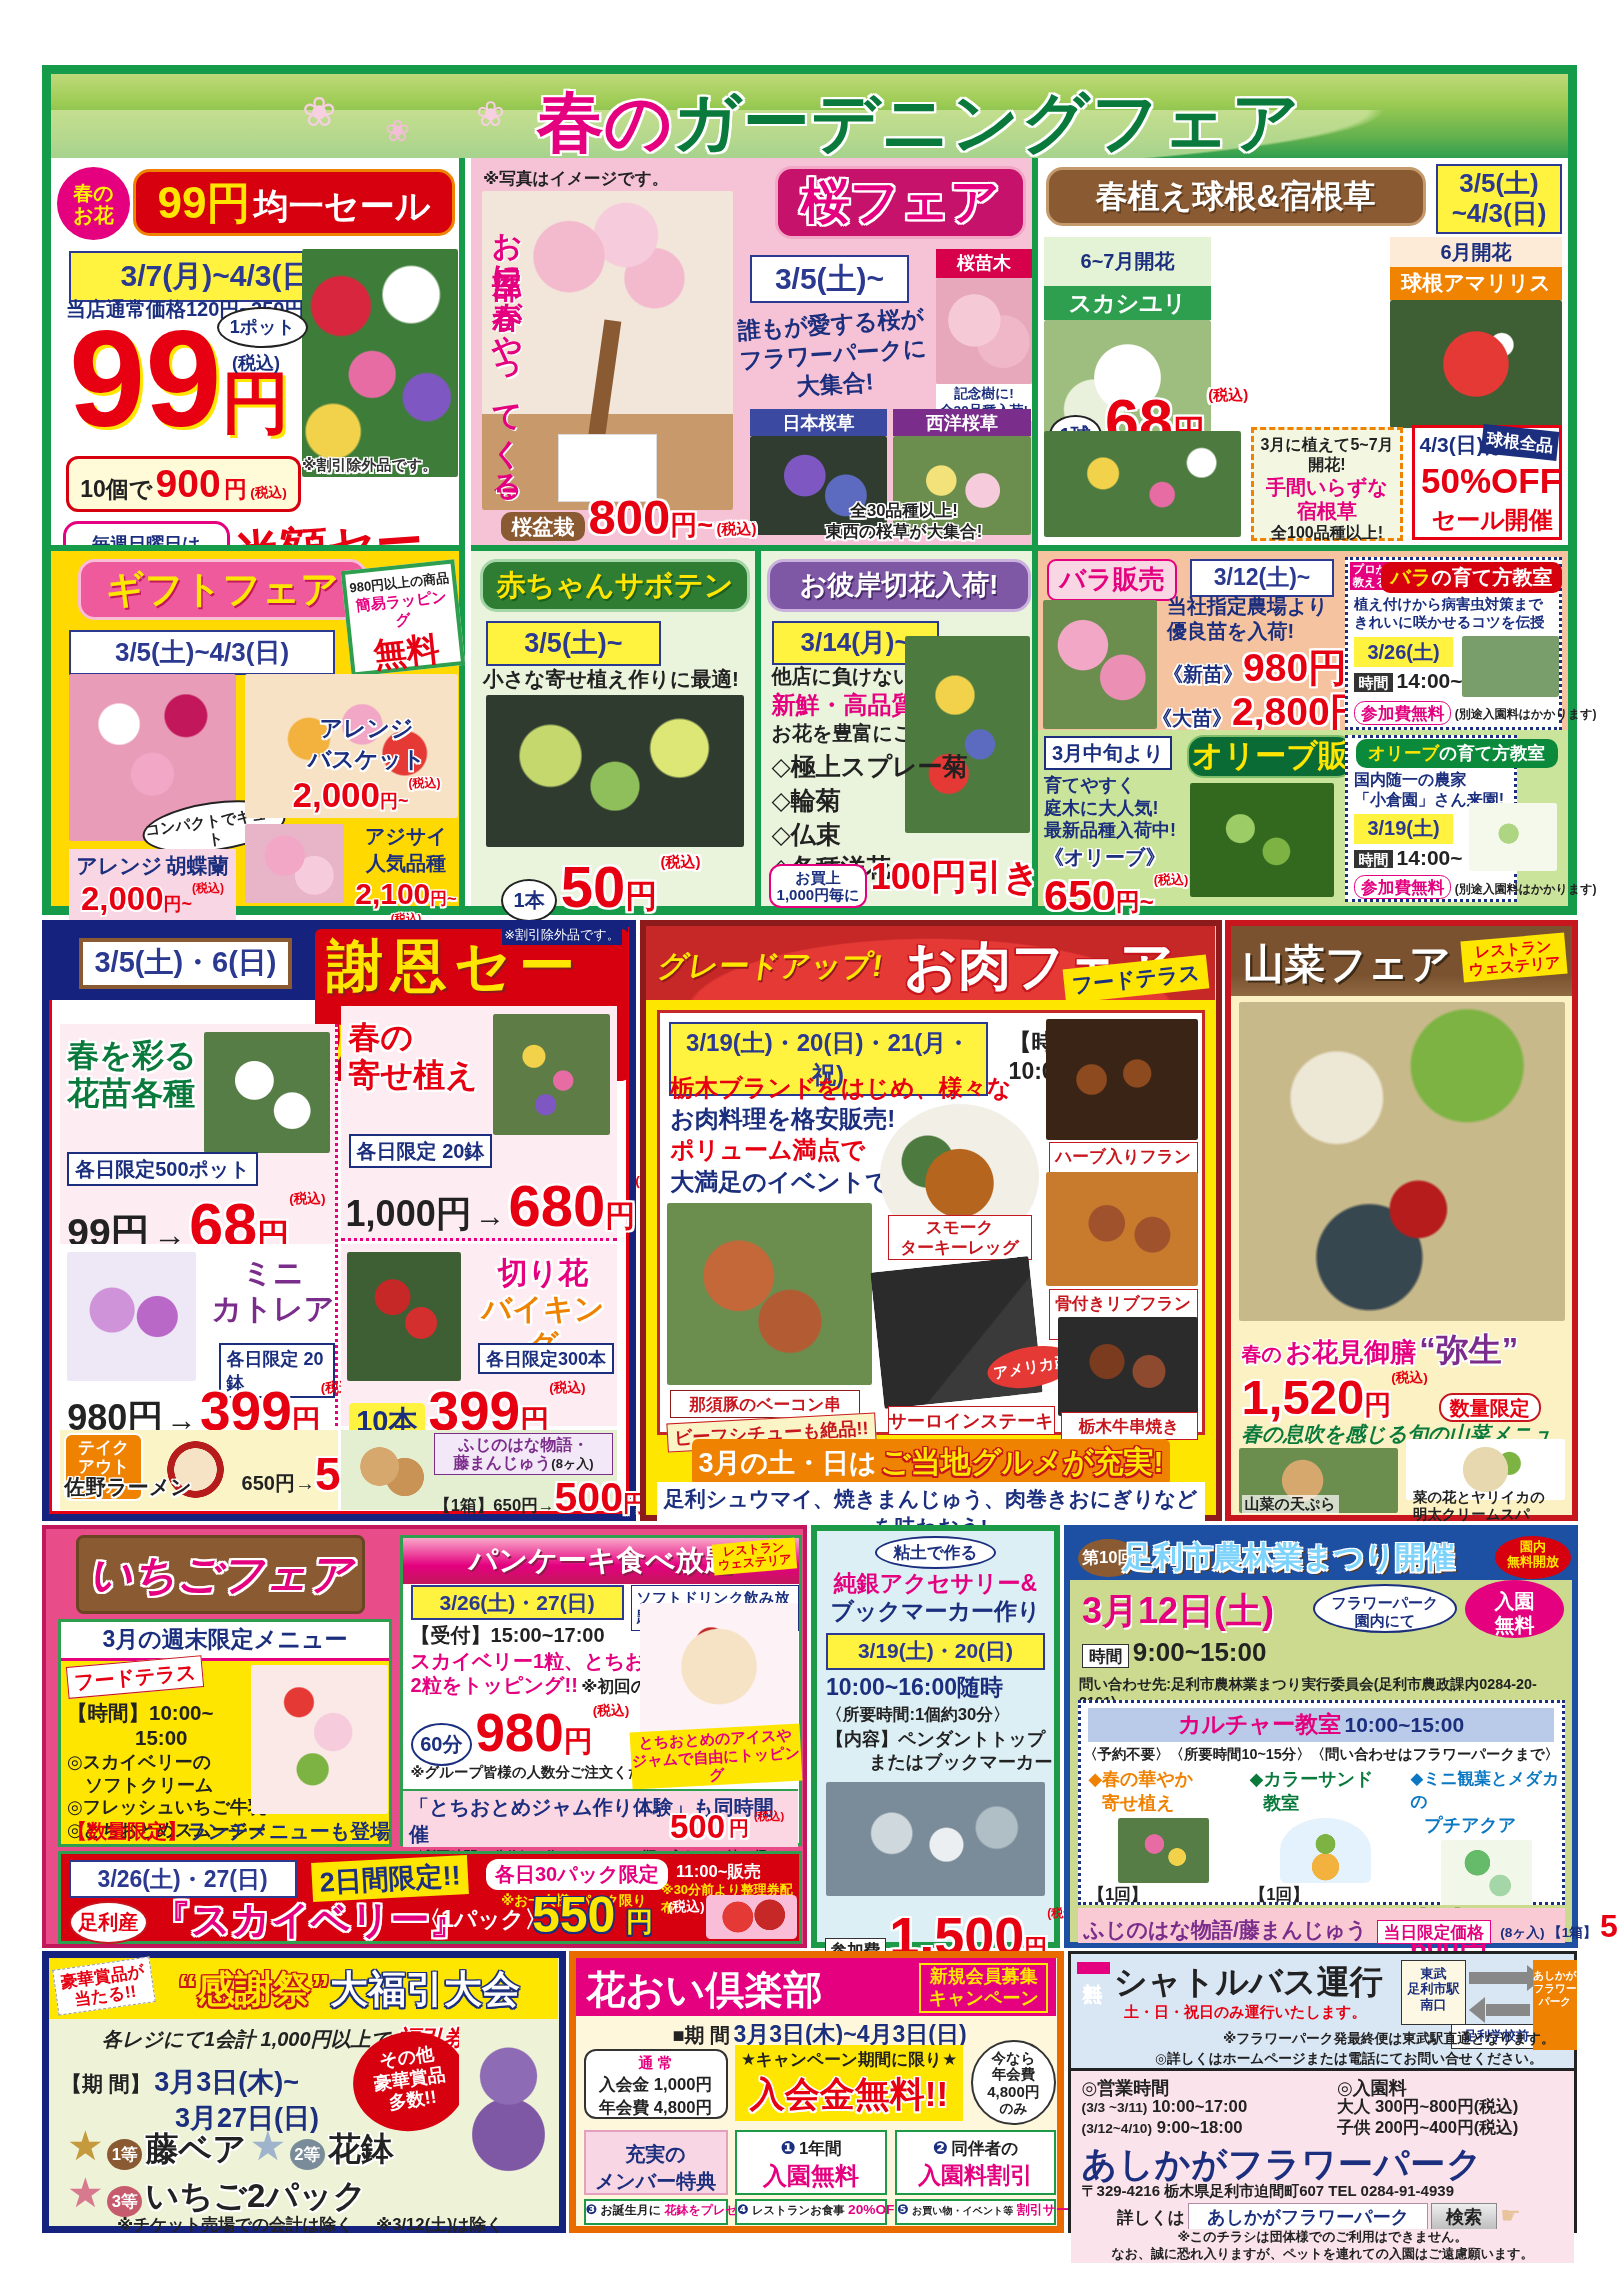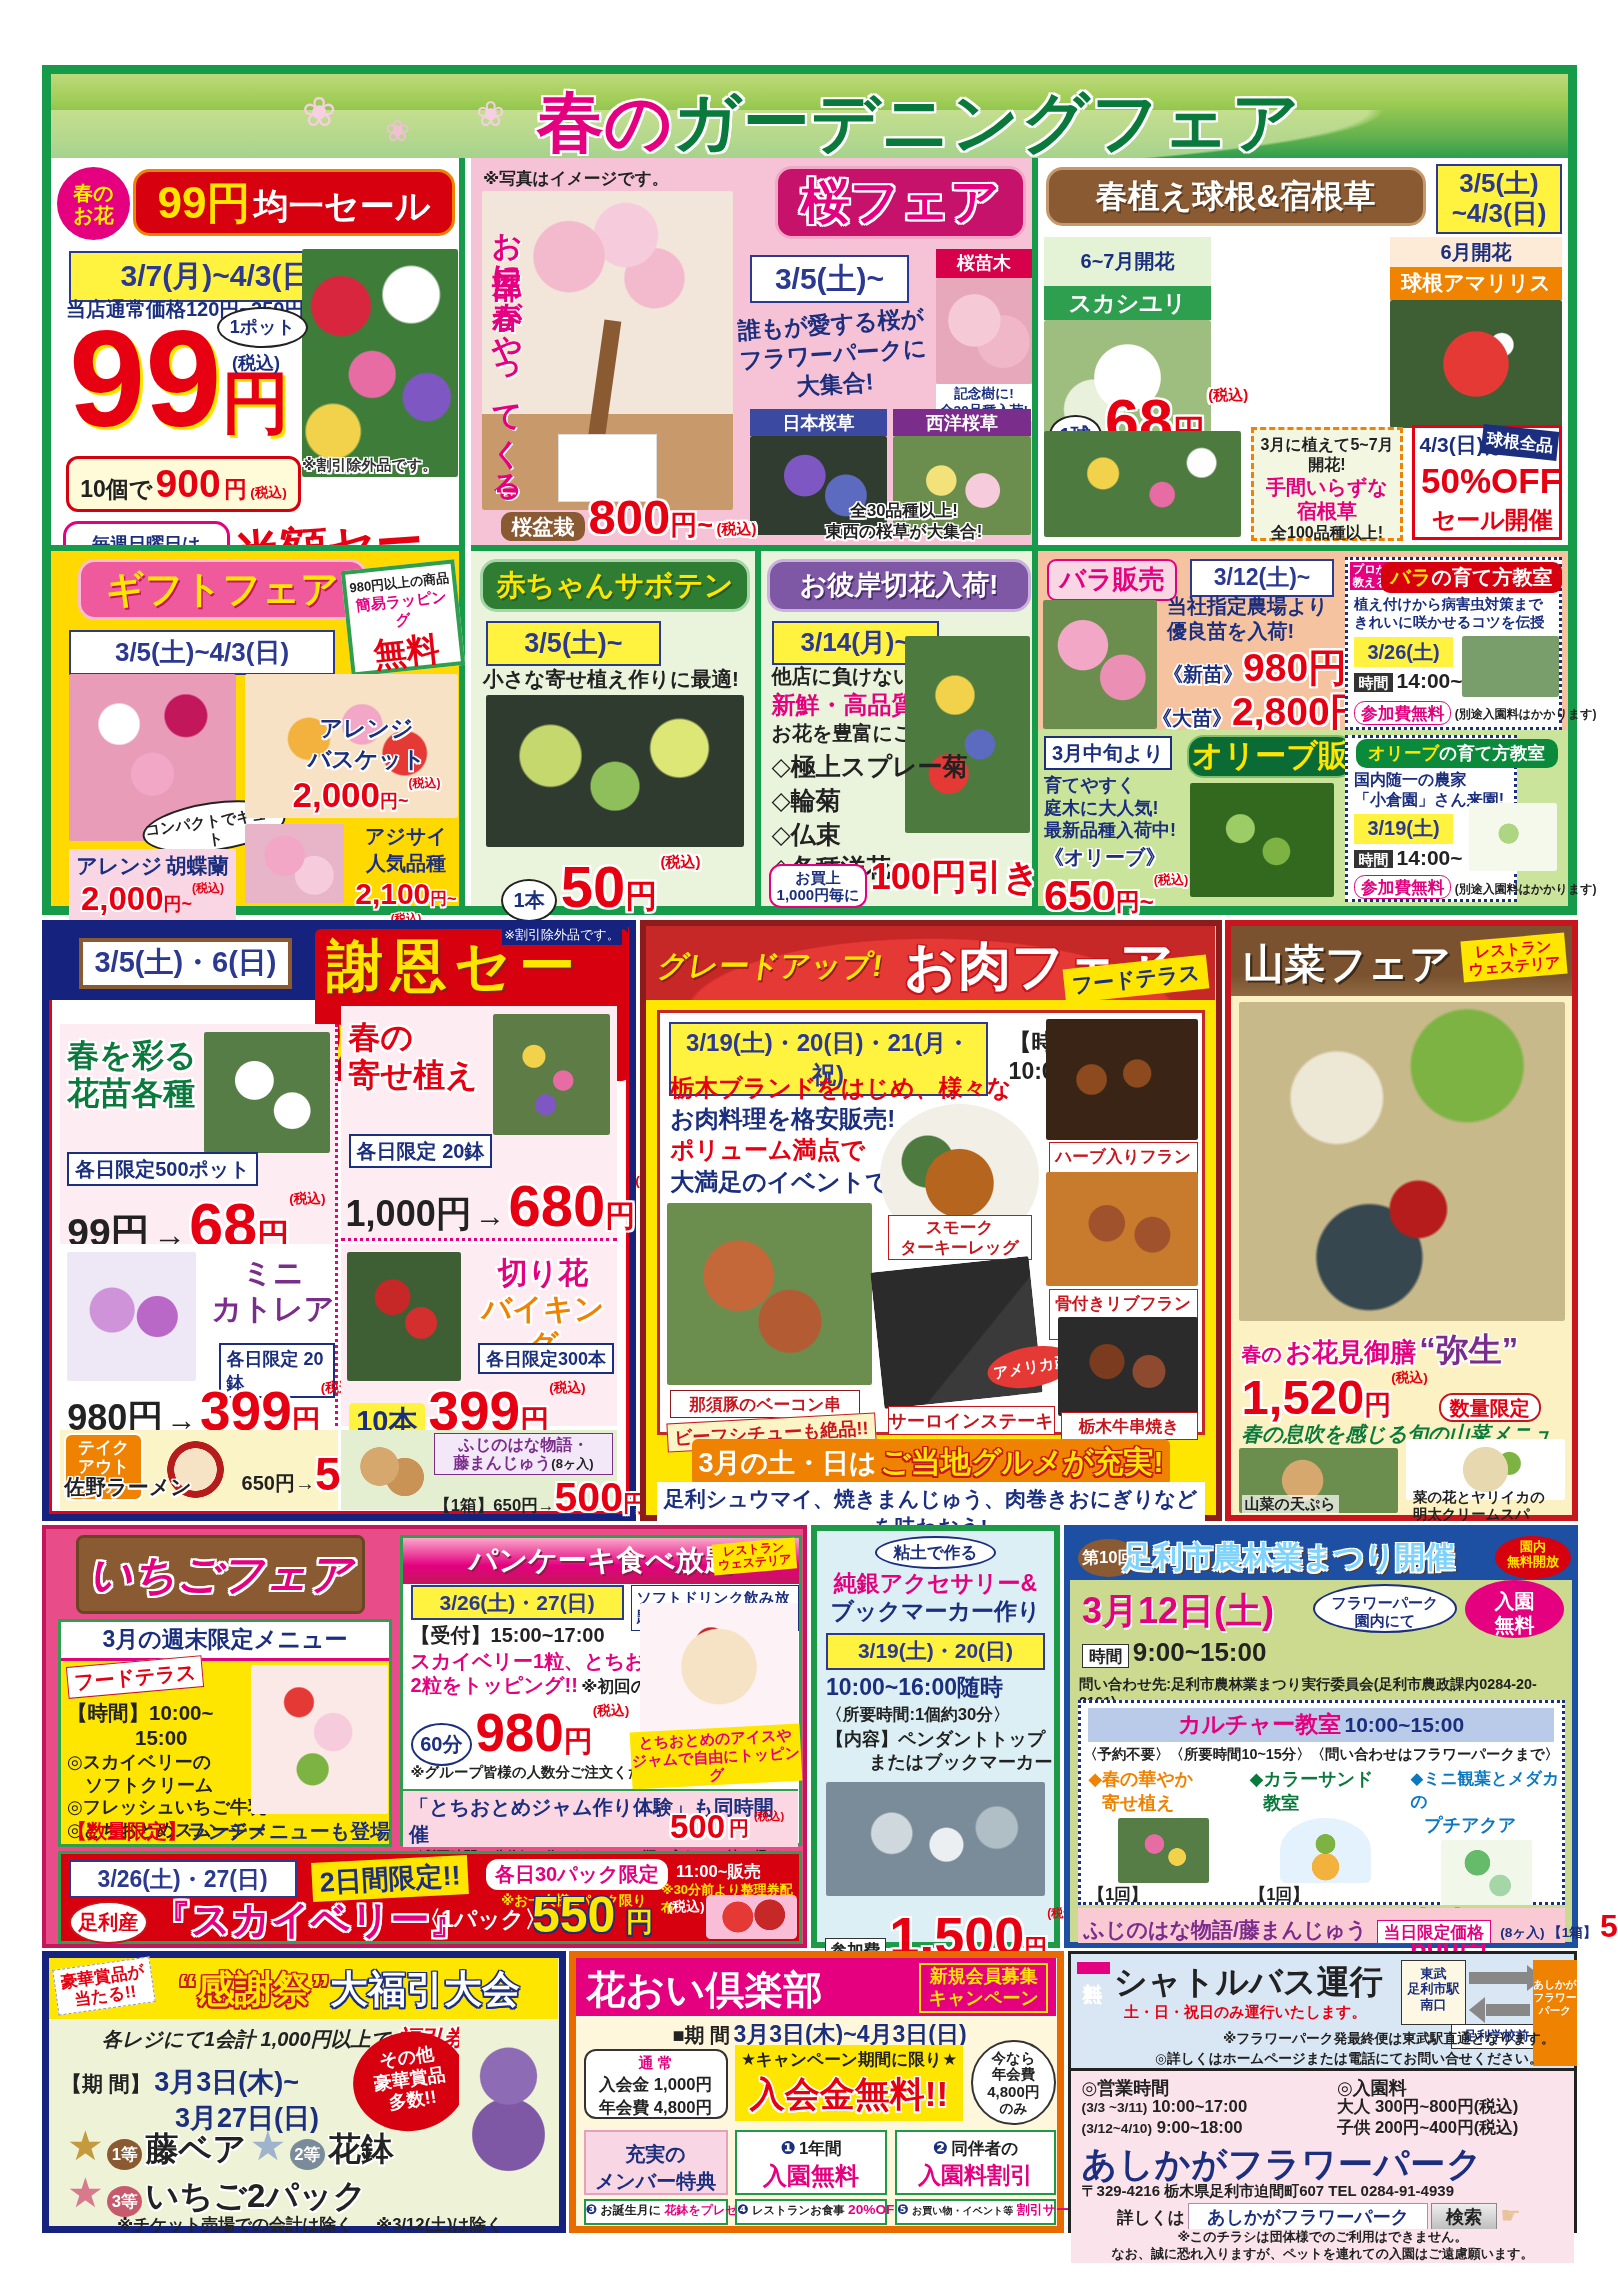--- a/index.html
+++ b/index.html
@@ -642,21 +642,21 @@
     <span class="a blk b" style="left:43px;top:6px;font-size:33px">シャトルバス運行</span>
     <span class="a red b" style="left:53px;top:49px;font-size:15px">土・日・祝日のみ運行いたします。</span>
     <div class="a c navy b" style="left:330px;top:6px;width:65px;height:65px;background:#FDF8E3;border:1.5px solid #333;font-size:13px;line-height:1.2;padding-top:4.6px">
       <span>東武</span><br><span>足利市駅</span><br><span>南口</span>
     </div>
     <div class="a" style="left:398px;top:18px;width:61px;height:12px;background:#888"></div>
     <div class="a" style="left:456px;top:10.6px;width:0;height:0;border-left:16.7px solid #888;border-top:13.7px solid transparent;border-bottom:13.7px solid transparent"></div>
     <div class="a" style="left:398px;top:43px;width:0;height:0;border-right:16.7px solid #888;border-top:13.7px solid transparent;border-bottom:13.7px solid transparent"></div>
     <div class="a" style="left:415px;top:50px;width:44px;height:12px;background:#888"></div>
     <span class="a c navy b" style="left:380px;top:70px;width:91px;background:#fff;border:1.5px solid #333;font-size:13px;padding:2.3px 0">足利学校前</span>
-    <div class="a c w b" style="left:462px;top:6px;width:44px;height:106px;background:#EF8200;font-size:10.6px;line-height:1.25;padding-top:18px">
+    <div class="a c w b" style="left:462px;top:6px;width:44px;height:90px;background:#EF8200;font-size:10.6px;line-height:1.25;padding-top:9px">
       <span>あしかが</span><br><span>フラワー</span><br><span>パーク</span>
     </div>
     <span class="a blk b" style="left:152px;top:76px;font-size:13.7px">※フラワーパーク発最終便は東武駅直通となります。</span>
     <span class="a blk b" style="left:84px;top:96px;font-size:13.7px">◎詳しくはホームページまたは電話にてお問い合せください。</span>
   </div>
   <div class="a" style="left:0;top:120px;width:509px;height:162px;background:#FBE3EC;border:3px solid #222;border-top:none">
     <span class="a blk b" style="left:10.6px;top:4.6px;font-size:18px">◎営業時間</span>
     <div class="a blk b" style="left:10.6px;top:26px;font-size:16.7px;line-height:1.25;white-space:nowrap">
       <span style="font-size:13.7px">(3/3 ~3/11)</span> <span>10:00~17:00</span><br>
       <span style="font-size:13.7px">(3/12~4/10)</span> <span>9:00~18:00</span>

